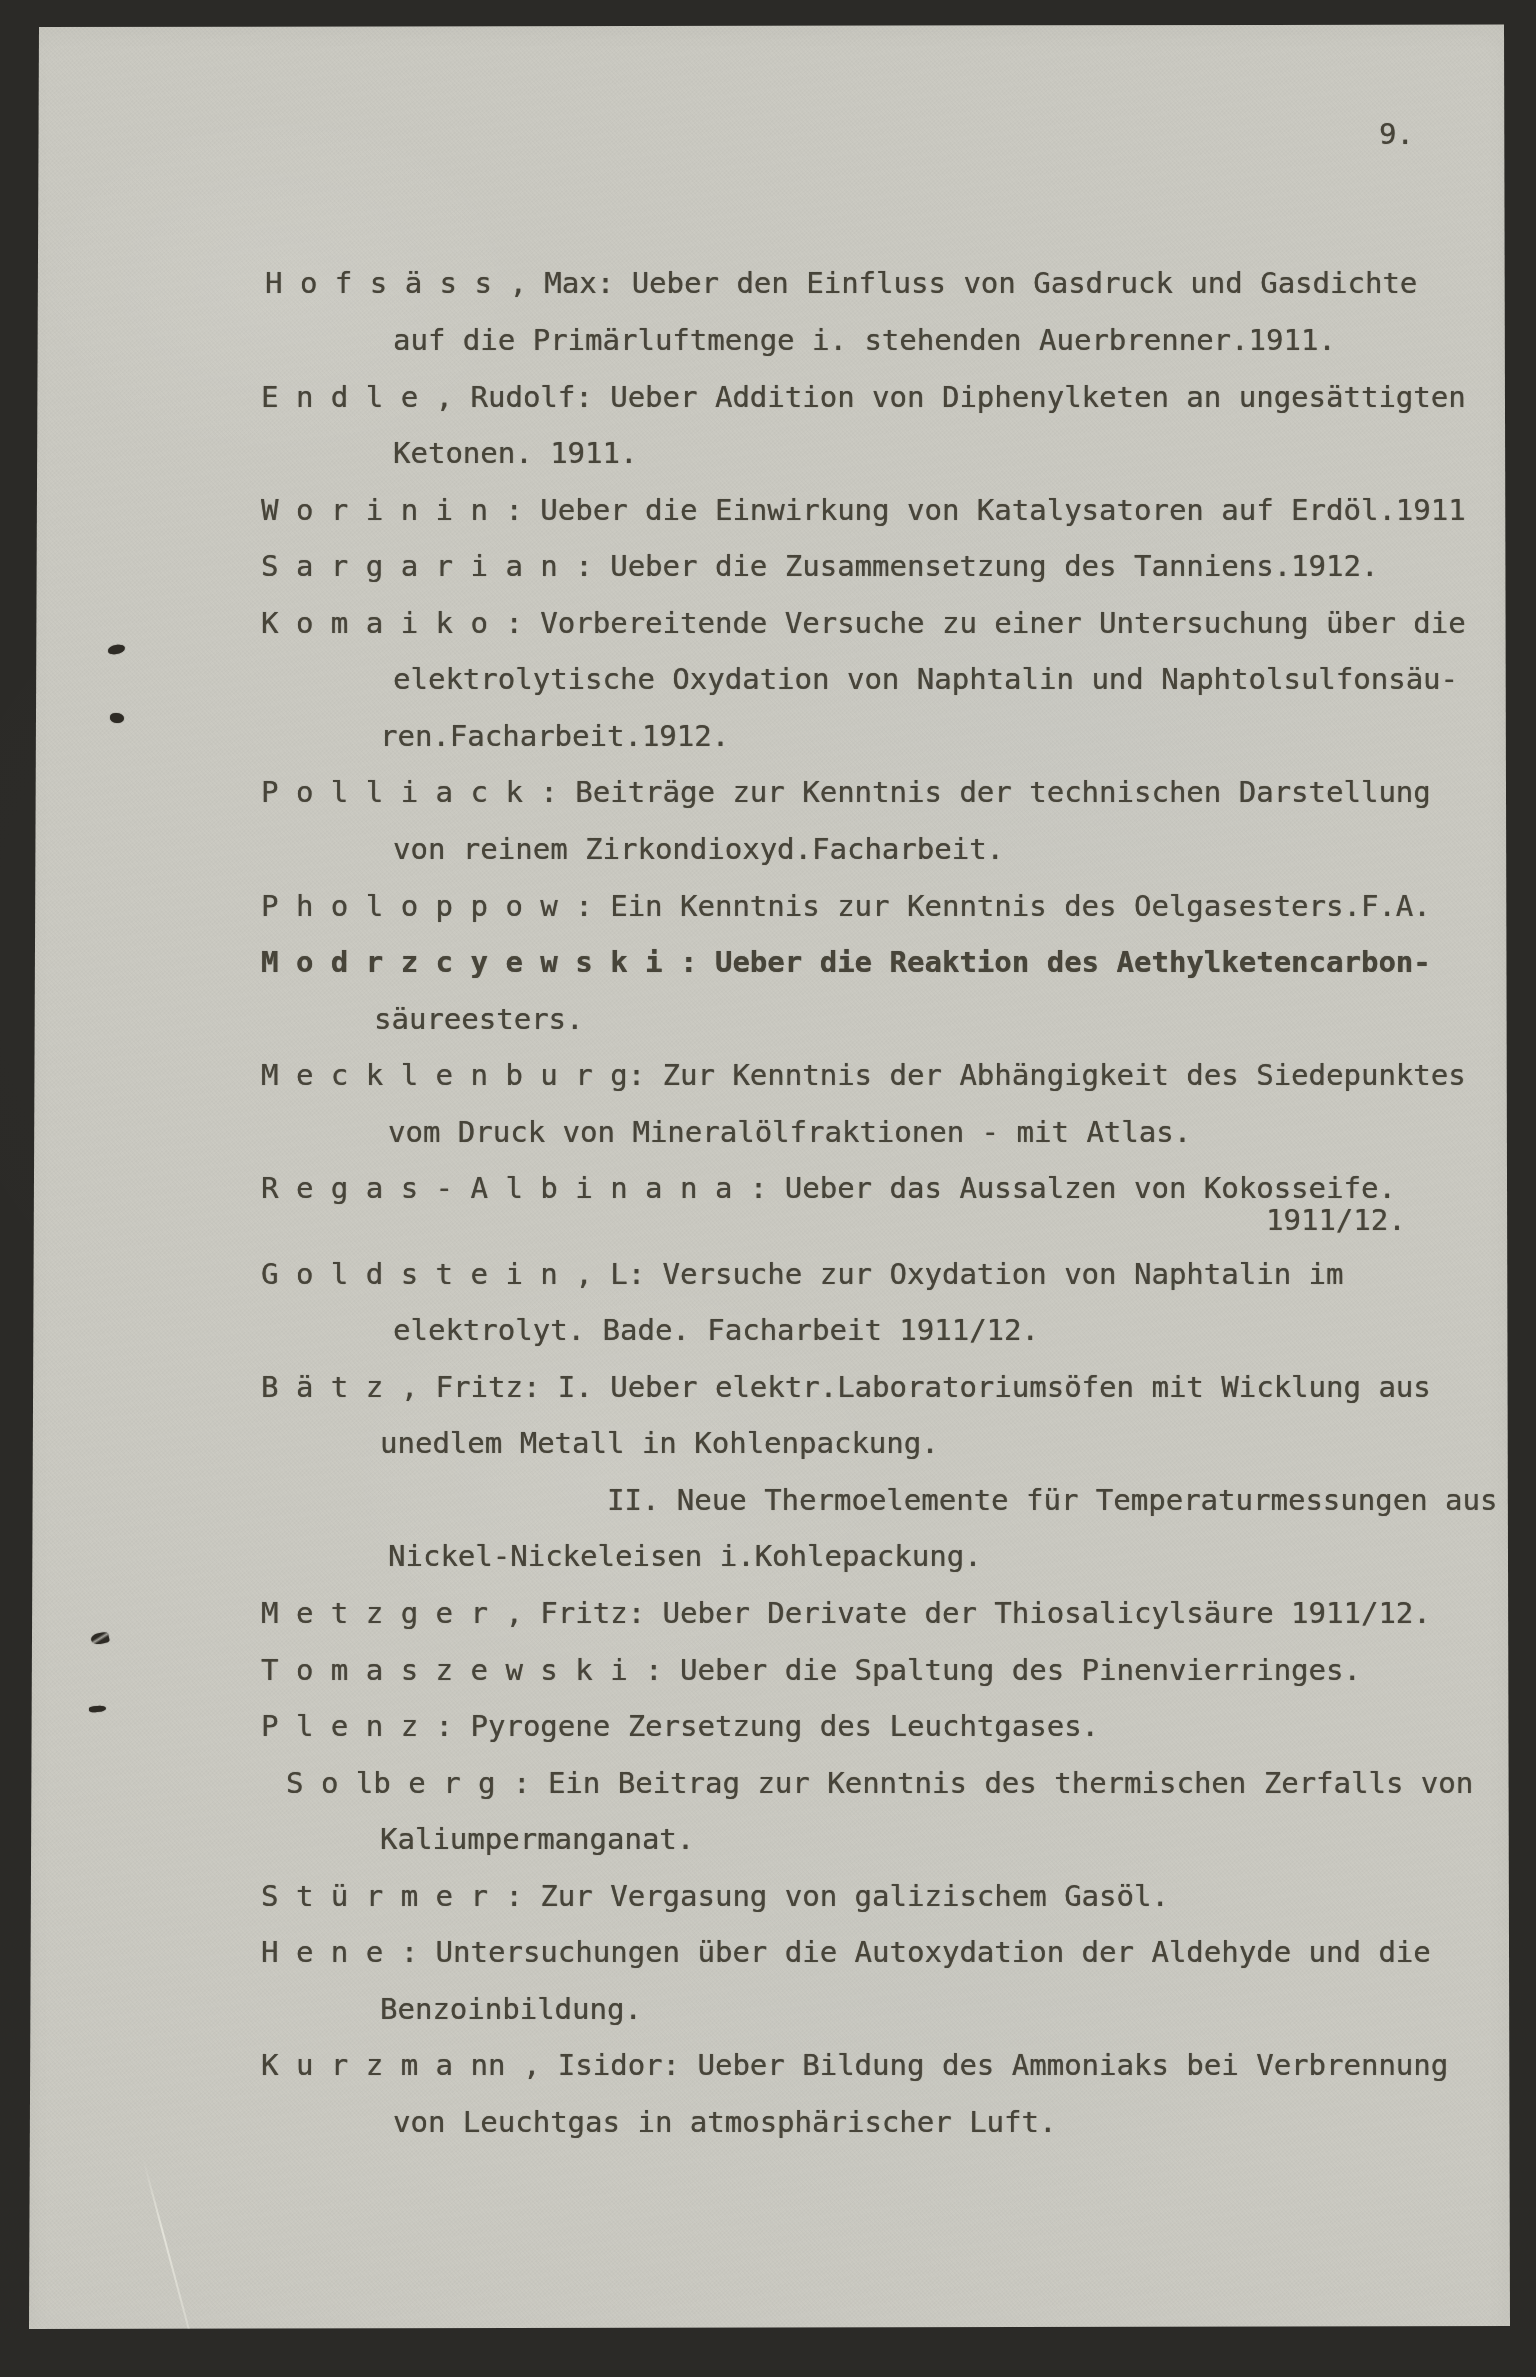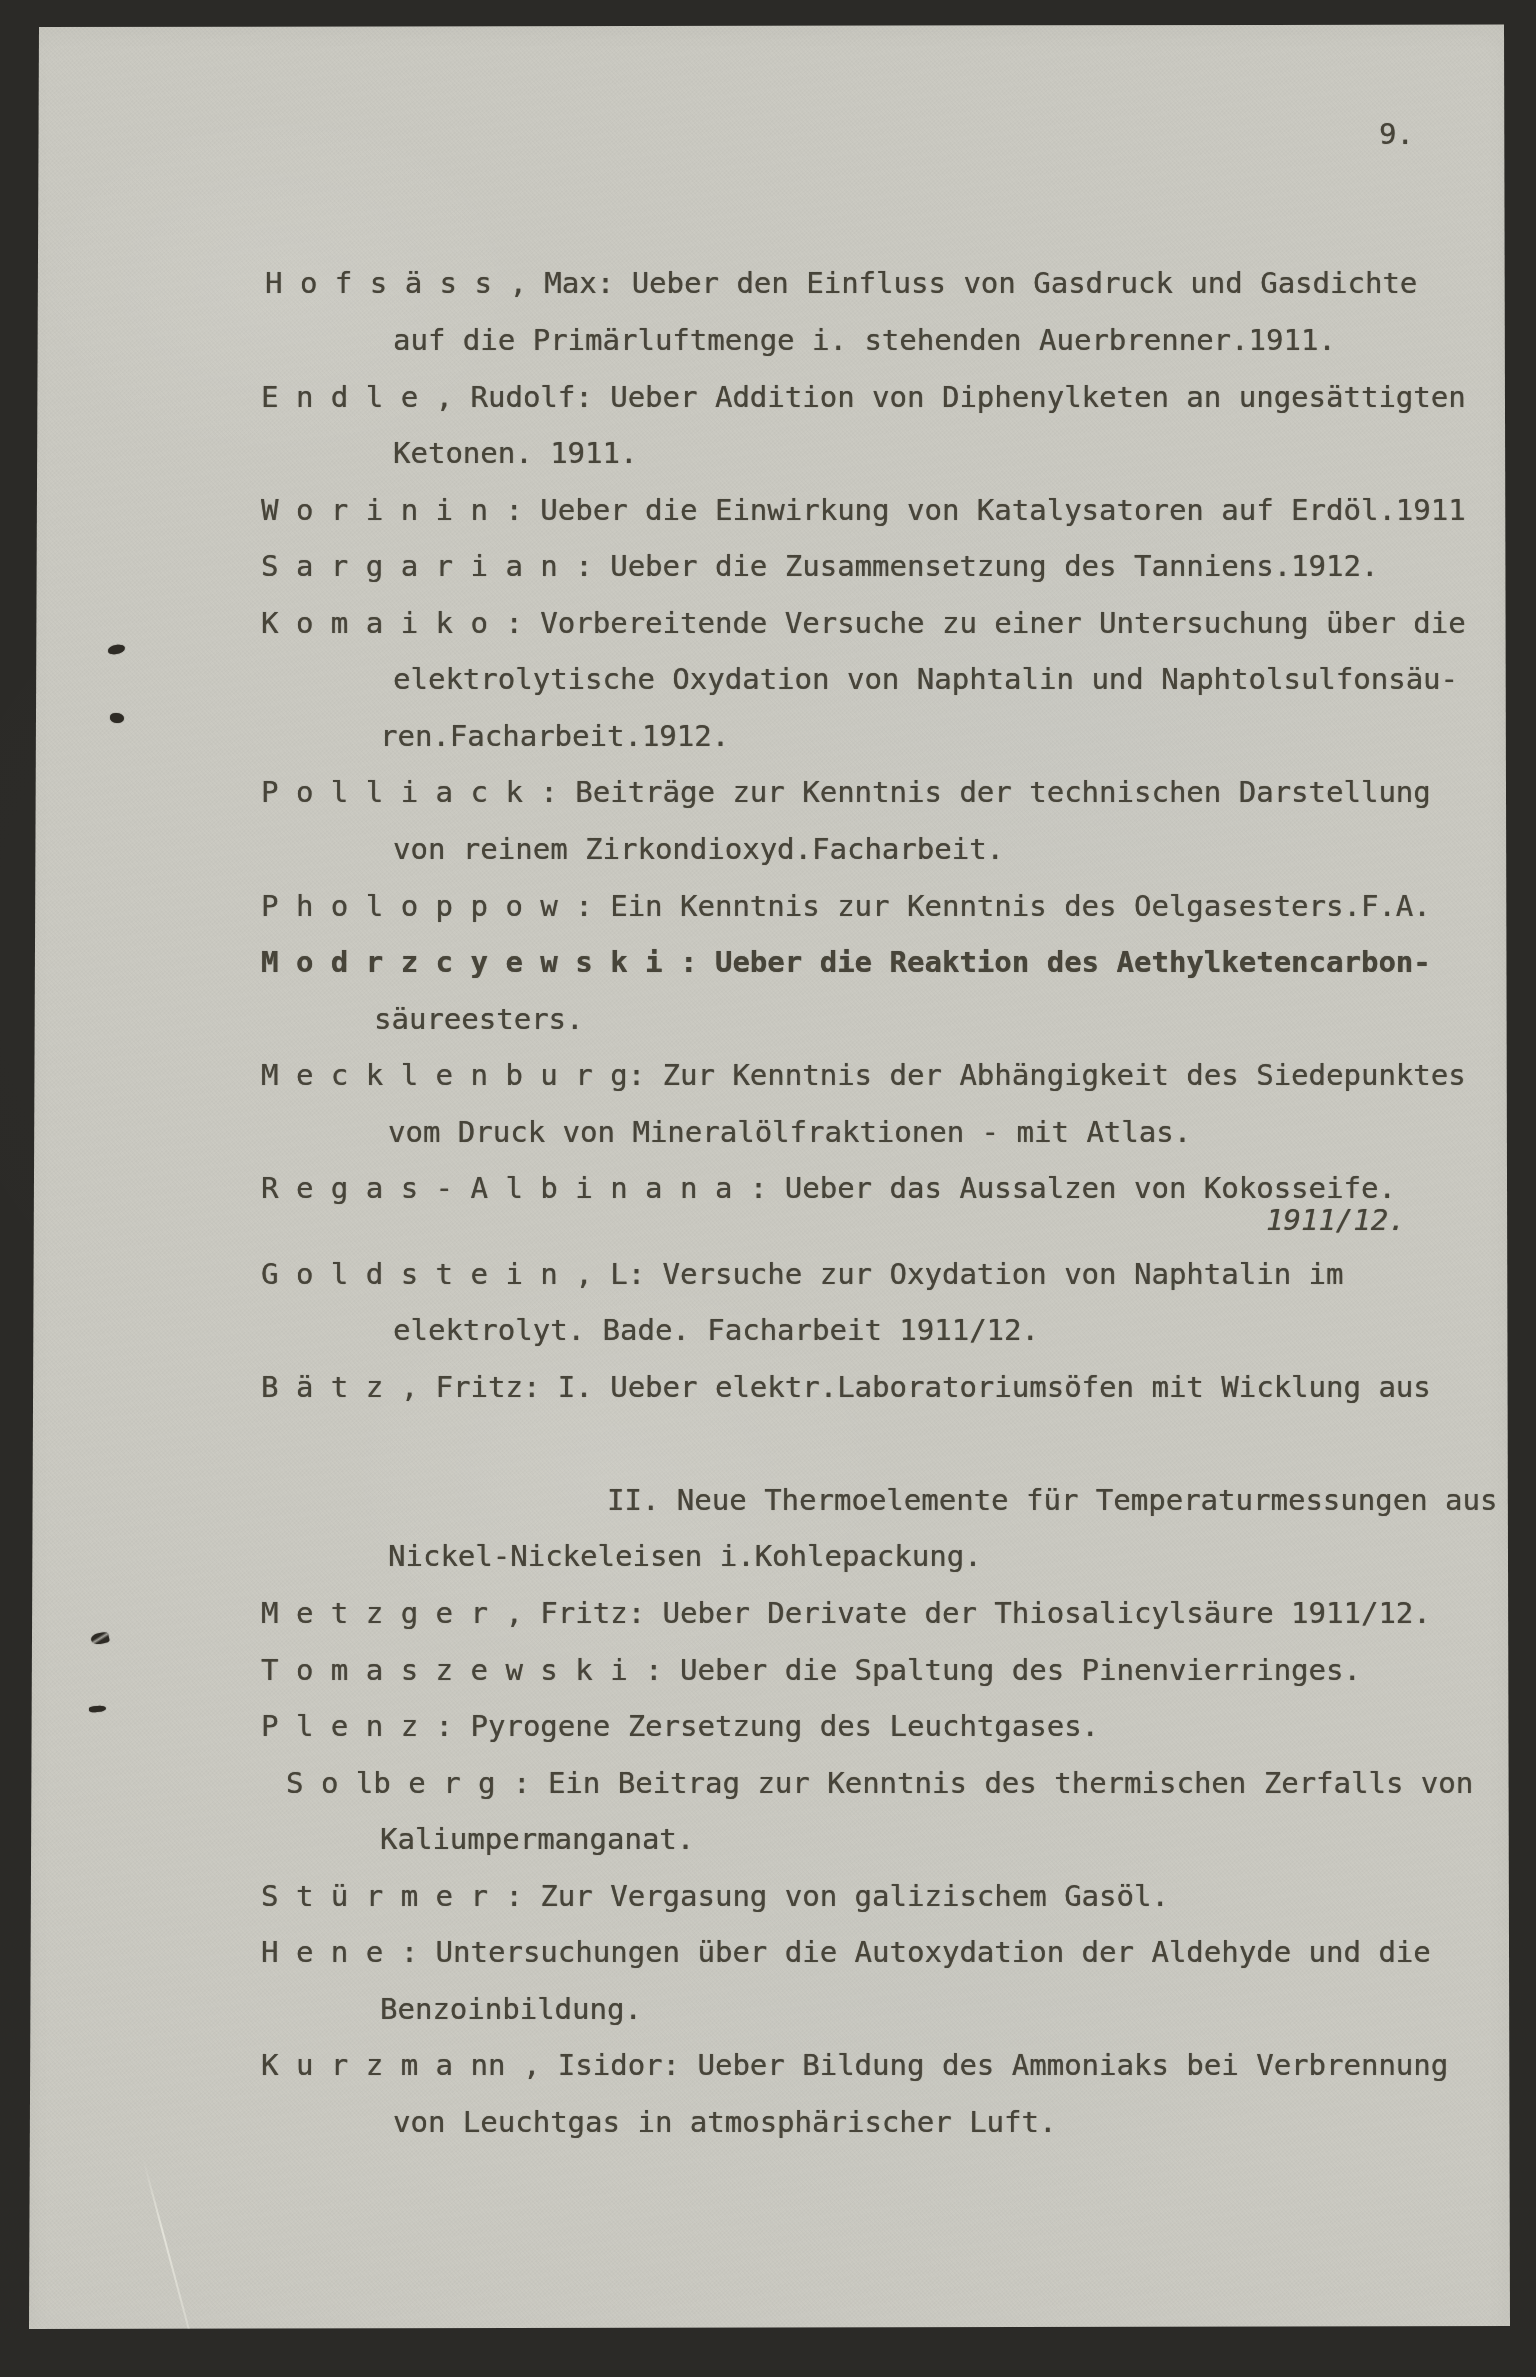--- a/index.html
+++ b/index.html
@@ -94,26 +94,27 @@
 
   <div class="ln" style="top:892px; left:261px;">P h o l o p p o w : Ein Kenntnis zur Kenntnis des Oelgasesters.F.A.</div>
 
   <div class="ln" style="top:948px; left:261px;font-weight:bold;">M o d r z c y e w s k i : Ueber die Reaktion des Aethylketencarbon-</div>
   <div class="ln" style="top:1005px; left:374px;text-align:right;">säureesters.</div>
 
   <div class="ln" style="top:1061px; left:261px;">M e c k l e n b u r g: Zur Kenntnis der Abhängigkeit des Siedepunktes</div>
   <div class="ln" style="top:1118px; left:388px;">vom Druck von Mineralölfraktionen - mit Atlas.</div>
 
   <div class="ln" style="top:1174px; left:261px;">R e g a s - A l b i n a n a : Ueber das Aussalzen von Kokosseife.</div>
-  <div class="ln" style="top:1206px; left:1266px;font-style:italic;">1911/12.</div>
+  <div class="ln" style="top:1206px; left:1266px;">1911/12.</div>
 
   <div class="ln" style="top:1260px; left:261px;">G o l d s t e i n , L: Versuche zur Oxydation von Naphtalin im</div>
   <div class="ln" style="top:1316px; left:393px;">elektrolyt. Bade. Facharbeit 1911/12.</div>
 
   <div class="ln" style="top:1373px; left:261px;">B ä t z , Fritz: I. Ueber elektr.Laboratoriumsöfen mit Wicklung aus</div>
+  <div class="ln" style="top:1429px; left:380px;">unedlem Metall in Kohlenpackung.</div>
   <div class="ln" style="top:1486px; left:607px;">II. Neue Thermoelemente für Temperaturmessungen aus</div>
   <div class="ln" style="top:1542px; left:388px;">Nickel-Nickeleisen i.Kohlepackung.</div>
 
   <div class="ln" style="top:1599px; left:261px;">M e t z g e r , Fritz: Ueber Derivate der Thiosalicylsäure 1911/12.</div>
 
   <div class="ln" style="top:1656px; left:261px;">T o m a s z e w s k i : Ueber die Spaltung des Pinenvierringes.</div>
 
   <div class="ln" style="top:1712px; left:261px;">P l e n z : Pyrogene Zersetzung des Leuchtgases.</div>
 
   <div class="ln" style="top:1769px; left:261px;margin-left:25px;">S o lb e r g : Ein Beitrag zur Kenntnis des thermischen Zerfalls von</div>

